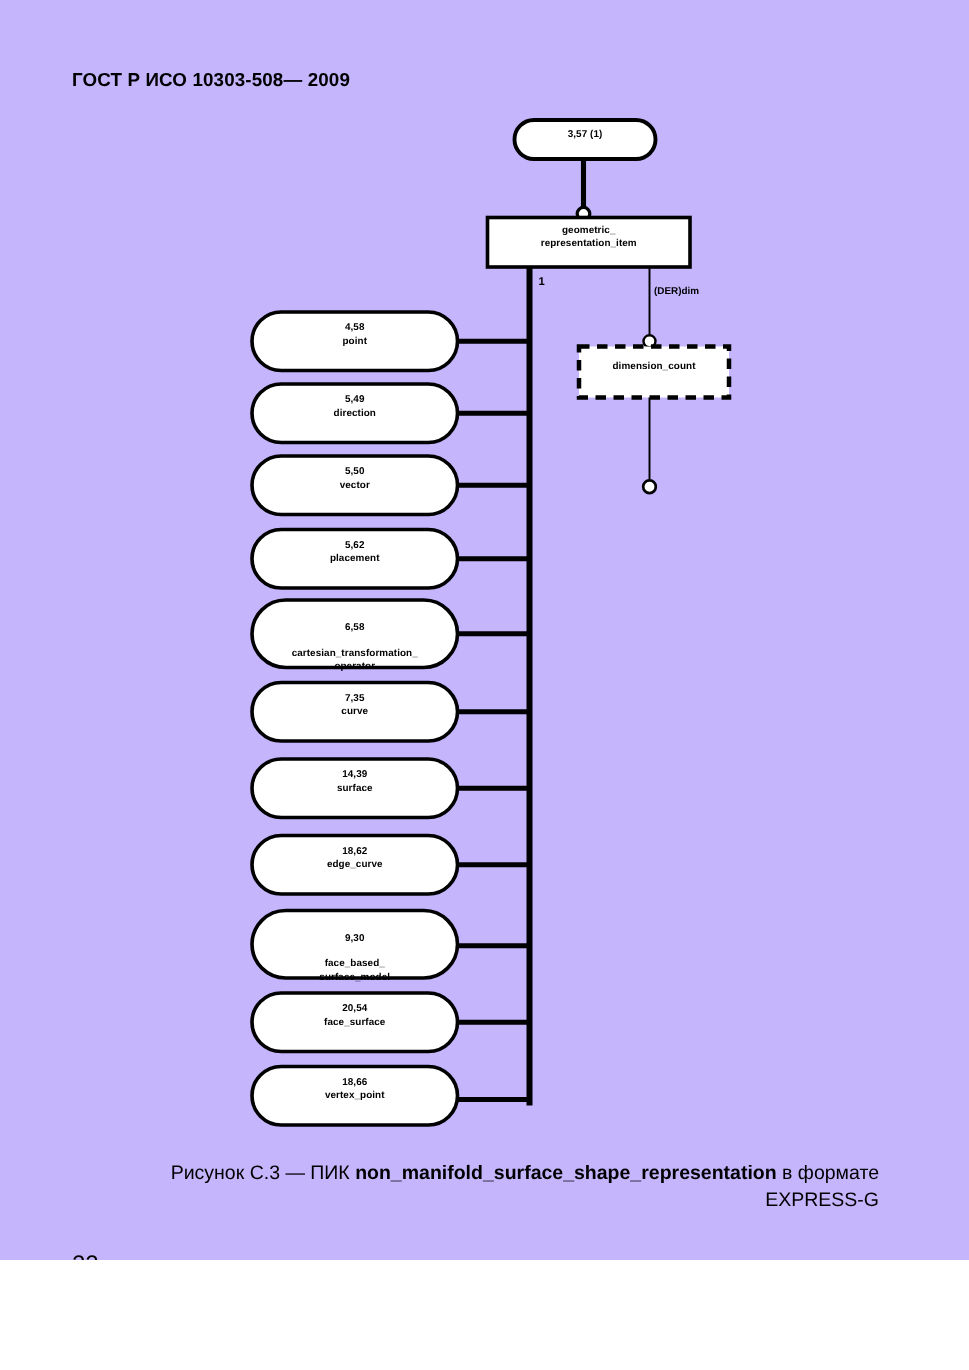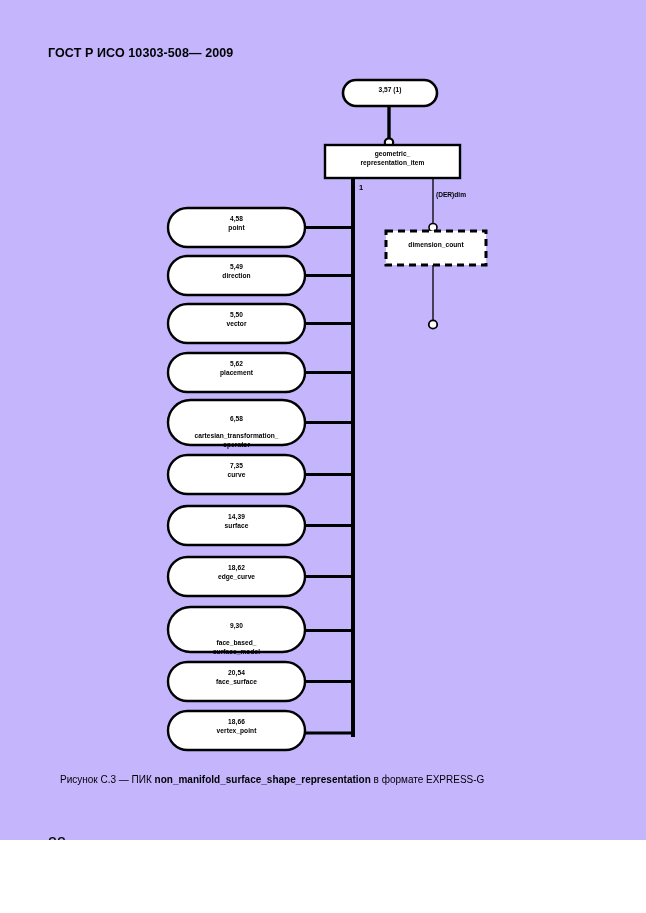--- a/index.html
+++ b/index.html
@@ -70,22 +70,22 @@
     font-size: 7.5px;
     font-weight: bold;
   }
 
   
   .caption {
     position: absolute;
     left: 60px;
     width: 526px;
     top: 773px;
-    text-align: left;
-    font-size: 10px;
+    text-align: right;
+    font-size: 13px;
     line-height: 1.42;
   }
   .caption b {
     font-weight: bold;
   }
   .caption .line2 {
     display: block;
   }
 
   

